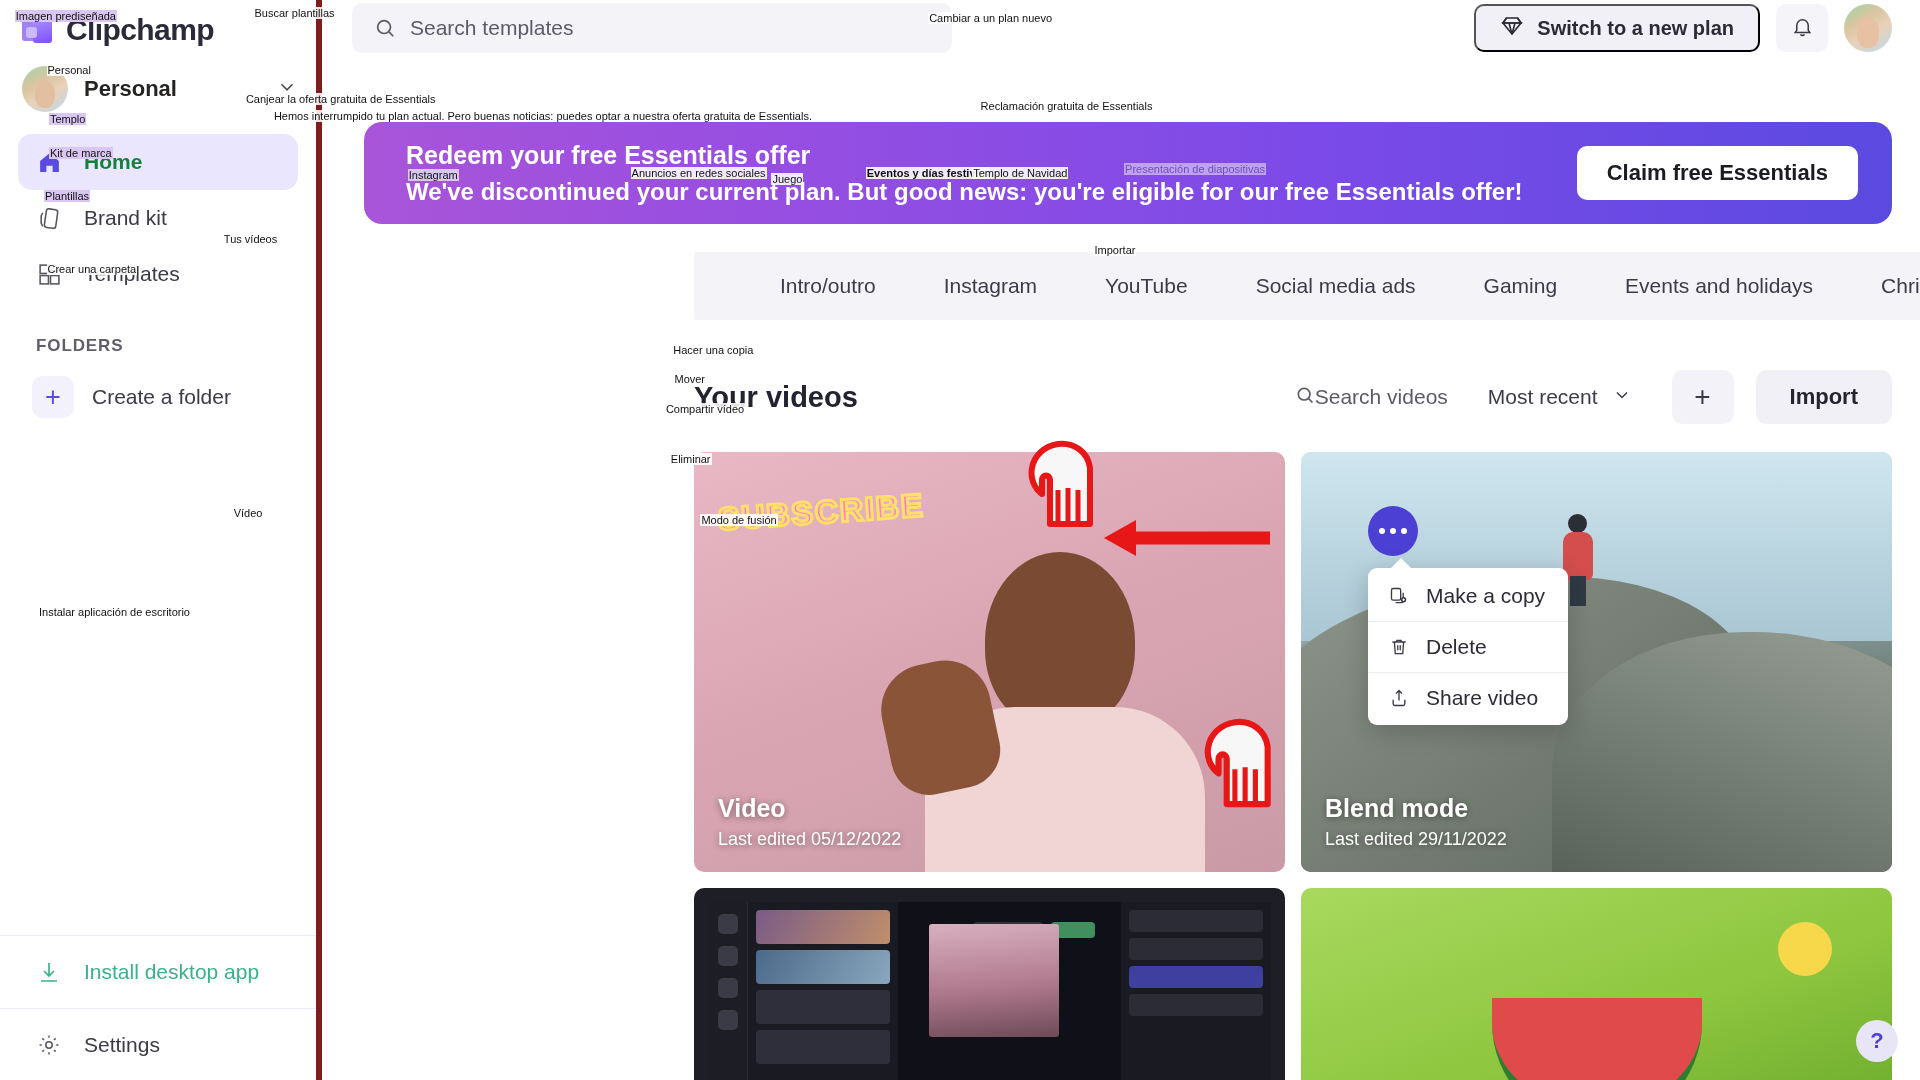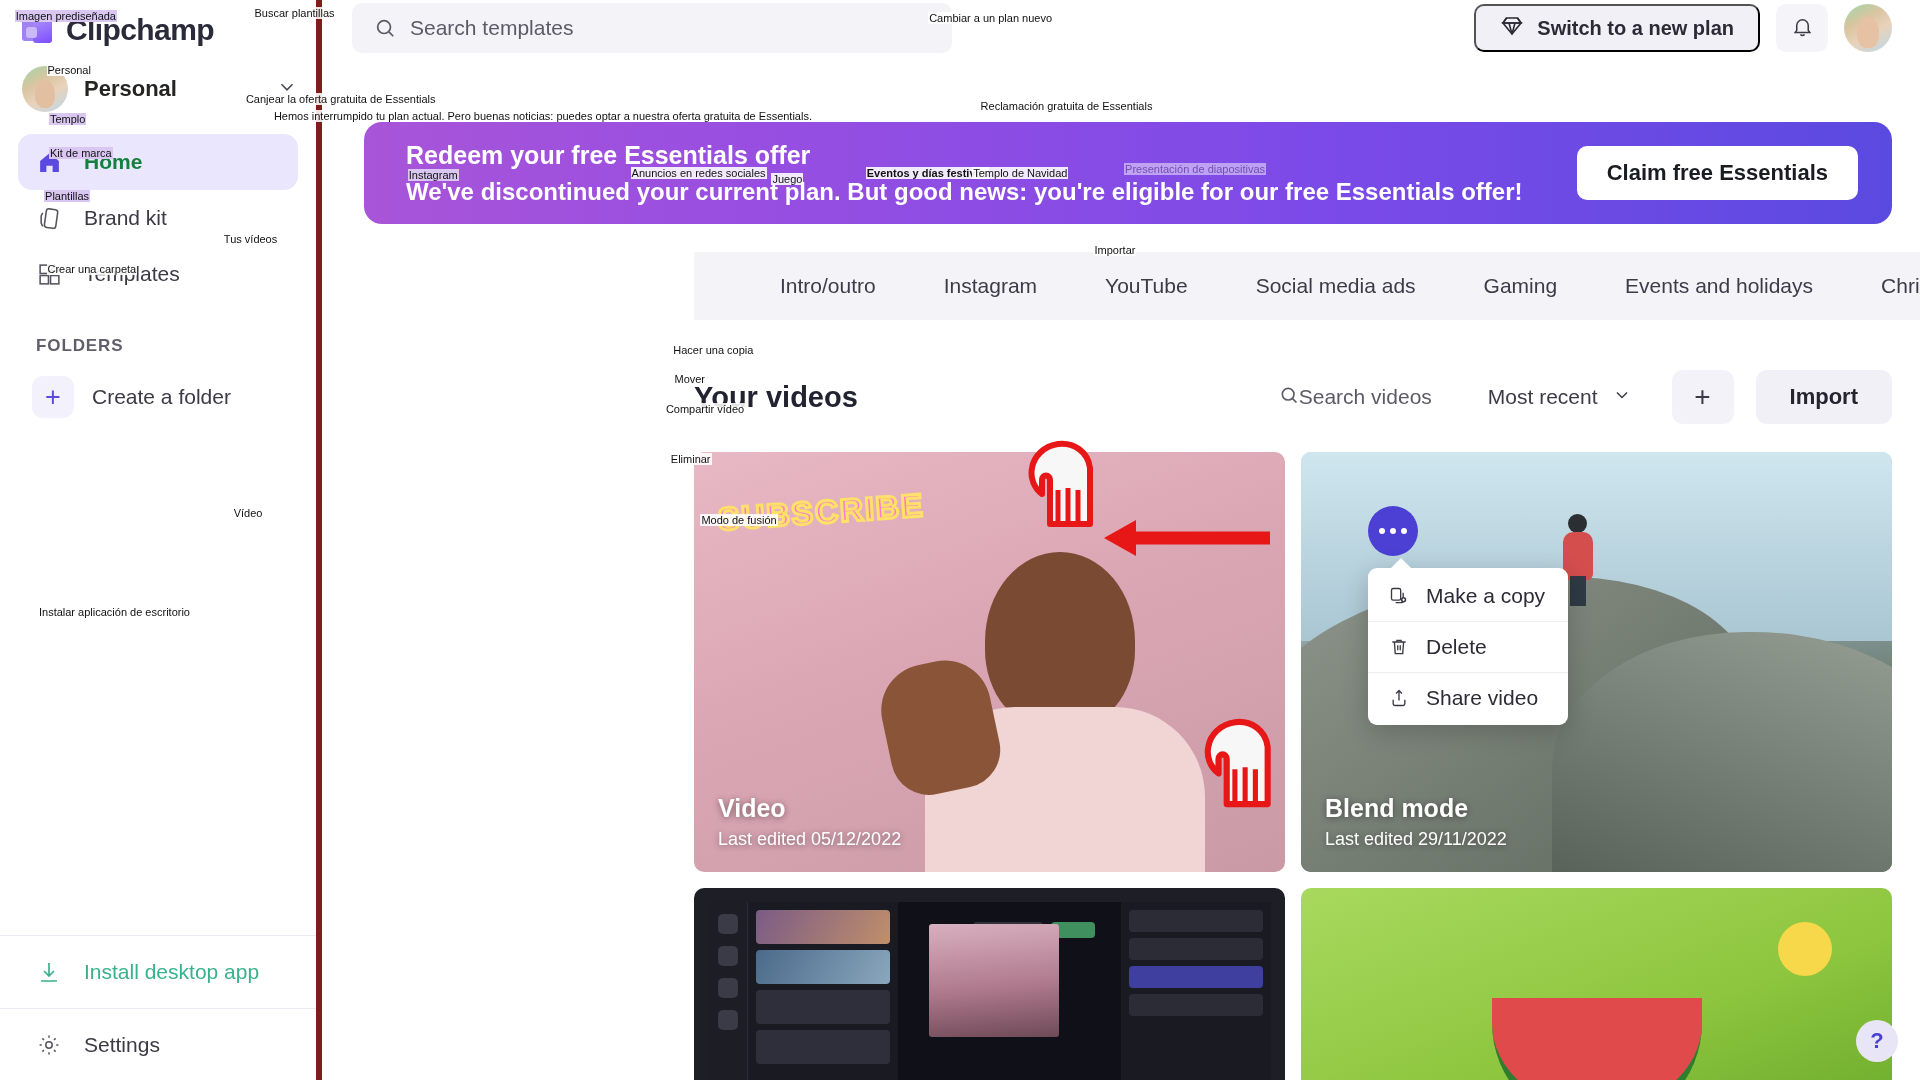--- a/index.html
+++ b/index.html
@@ -155,21 +155,21 @@
   }
   .cat:first-child { padding-left: 86px; }
 
   
   .yv-head {
     display: flex; align-items: center; margin: 50px 28px 0 372px;
   }
   .yv-title { font-size: 29px; font-weight: 700; color: #232230; }
   .yv-spacer { flex: 1; }
   .search-videos {
-    display: flex; align-items: center; gap: 0; cursor: text; margin-right: 56px;
+    display: flex; align-items: center; gap: 0; cursor: text; margin-right: 40px;
   }
   .search-videos .sv-ph { font-size: 21px; color: #5b5a66; }
   .sortsel {
     display: flex; align-items: center; gap: 14px; font-size: 21px;
     color: #3c3b47; cursor: pointer; margin-right: 40px;
   }
   .plus-btn {
     width: 62px; height: 54px; border-radius: 11px; background: #f3f2f8;
     display: flex; align-items: center; justify-content: center;
     font-size: 28px; font-weight: 300; color: #3a3945; cursor: pointer; margin-right: 22px;

